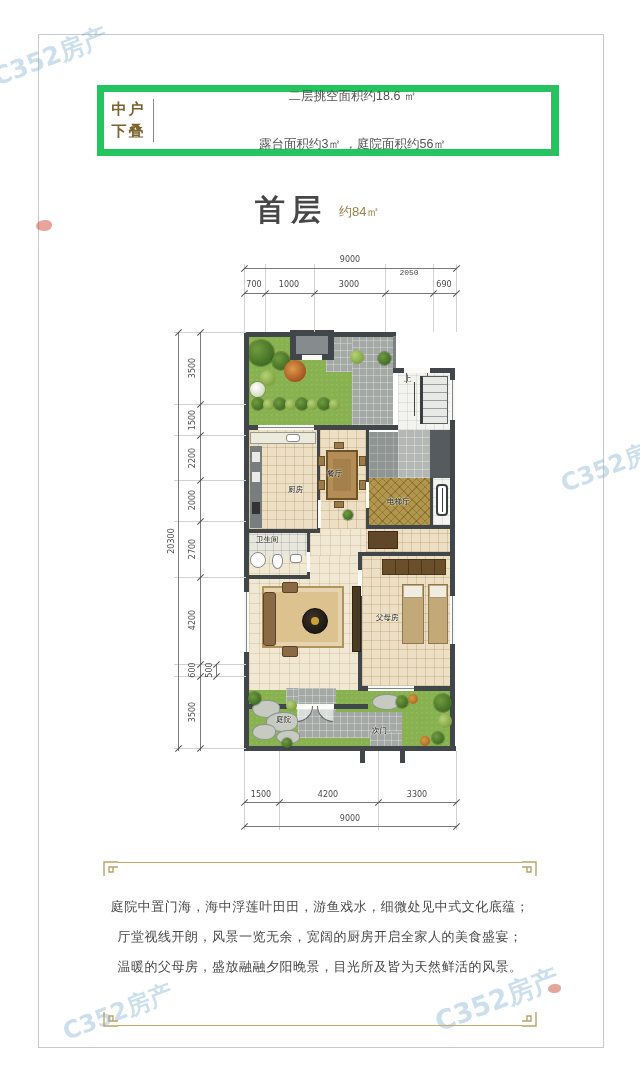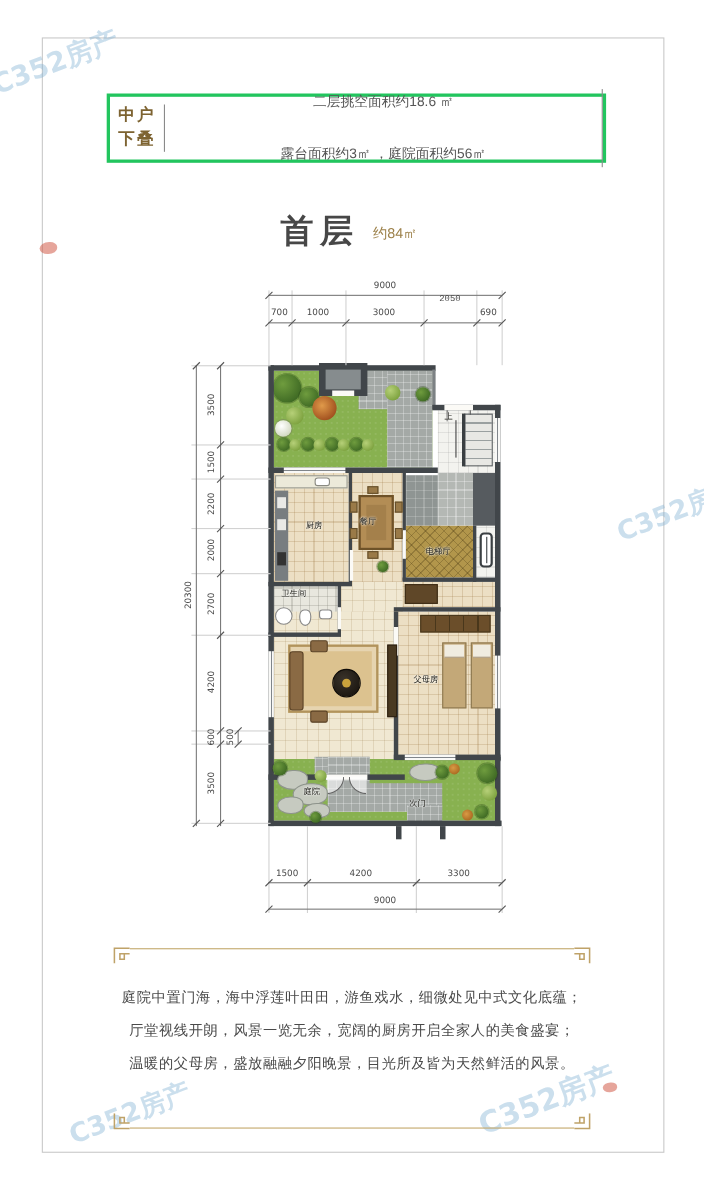--- a/index.html
+++ b/index.html
@@ -6,21 +6,21 @@
   .page{position:relative;width:640px;height:1080px;background:#fff;overflow:hidden;
         font-family:"Liberation Sans",sans-serif;}
   .abs{position:absolute;}
   
   .frame{position:absolute;left:38px;top:34px;width:564px;height:1012px;border:1px solid #c9c9c9;}
   
   .wm{position:absolute;font-family:"DejaVu Sans",sans-serif;font-weight:bold;color:rgba(125,175,210,.40);
       white-space:nowrap;transform:rotate(-21deg);pointer-events:none;}
   .redblob{position:absolute;background:rgba(205,75,55,.5);border-radius:60% 45% 55% 50%;}
   
-  .hbox{position:absolute;left:97px;top:85px;width:448px;height:57px;border:3px solid #22c55e;display:flex;align-items:center;}
+  .hbox{position:absolute;left:97px;top:85px;width:448px;height:57px;border:7px solid #22c55e;display:flex;align-items:center;}
   .hcell{box-sizing:border-box;display:flex;flex-direction:column;justify-content:center;align-items:center;}
   .hc1{width:50px;border-right:1px solid #8a8a8a;color:#7d6331;font-family:"Liberation Serif",serif;
        font-weight:bold;font-size:15px;line-height:1.45;letter-spacing:2px;}
   .hc2{flex:1;border-right:1px solid #8a8a8a;color:#555;font-size:12.5px;line-height:1.85;gap:25px;}
   .hc3{width:100px;color:#8a7240;}
   .area-big{font-family:"Liberation Serif",serif;font-size:30px;line-height:1;color:#8a7240;}
   .area-unit{font-size:17px;}
   .area-sup{font-size:10px;vertical-align:super;}
   .area-note{font-size:8.5px;color:#8a7240;margin-top:2px;letter-spacing:1px;}
   
@@ -254,21 +254,21 @@
   <div class="tree lt" style="left:286px;top:700px;width:11px;height:11px;"></div>
   <div class="tree dk" style="left:282px;top:738px;width:10px;height:10px;"></div>
   <div class="stone" style="left:372px;top:694px;width:26px;height:14px;"></div>
   <div class="tree dk" style="left:396px;top:696px;width:12px;height:12px;"></div>
   <div class="tree or" style="left:408px;top:694px;width:10px;height:10px;"></div>
   <div class="tree dk" style="left:434px;top:694px;width:18px;height:18px;"></div>
   <div class="tree lt" style="left:438px;top:714px;width:14px;height:14px;"></div>
   <div class="tree dk" style="left:432px;top:732px;width:12px;height:12px;"></div>
   <div class="tree or" style="left:420px;top:736px;width:10px;height:10px;"></div>
 
-  <div class="rlabel" style="left:278px;top:474px;">厨房</div>
+  <div class="rlabel" style="left:278px;top:486px;padding-left:10px;">厨房</div>
   <div class="rlabel" style="left:327px;top:470px;">餐厅</div>
   <div class="rlabel" style="left:387px;top:498px;">电梯厅</div>
   <div class="rlabel" style="left:256px;top:536px;">卫生间</div>
   <div class="rlabel" style="left:376px;top:614px;">父母房</div>
   <div class="rlabel" style="left:276px;top:716px;">庭院</div>
   <div class="rlabel" style="left:372px;top:727px;">次门</div>
 
   <div class="g" style="left:244px;top:264px;width:1px;height:68px;"></div>
   <div class="g" style="left:265px;top:264px;width:1px;height:68px;"></div>
   <div class="g" style="left:314px;top:264px;width:1px;height:68px;"></div>

